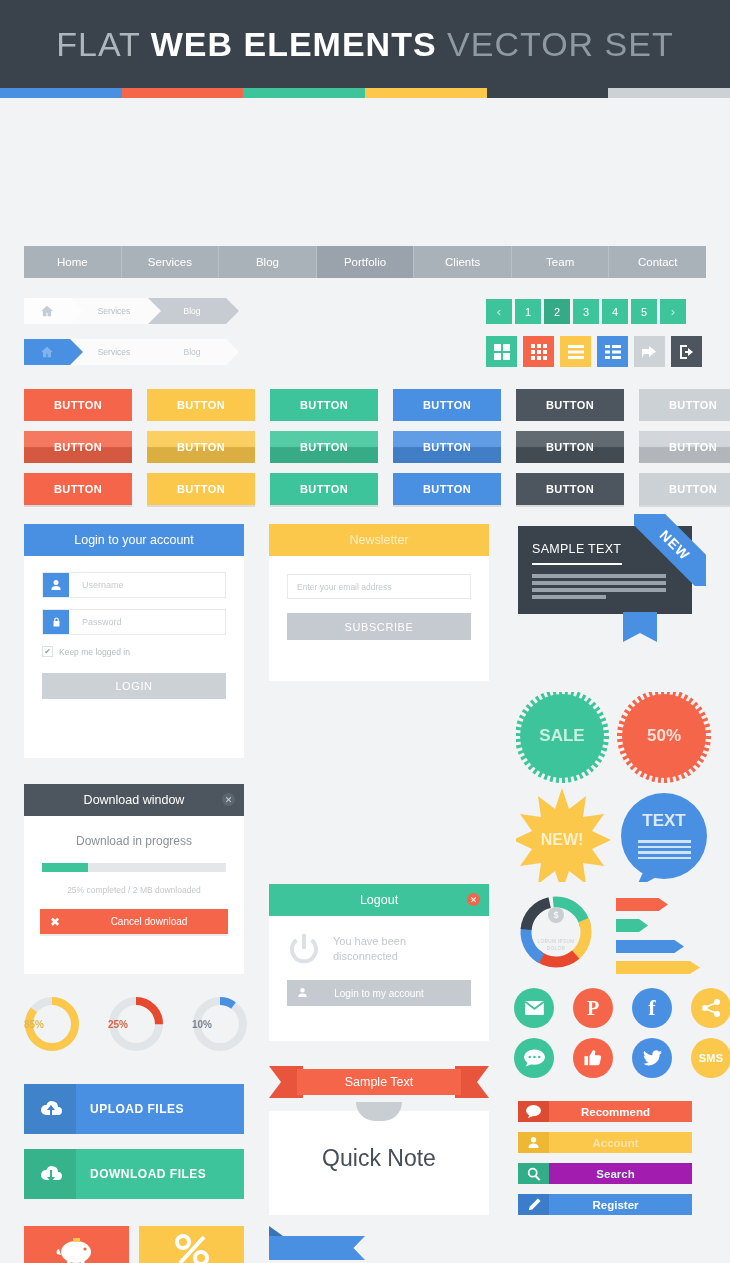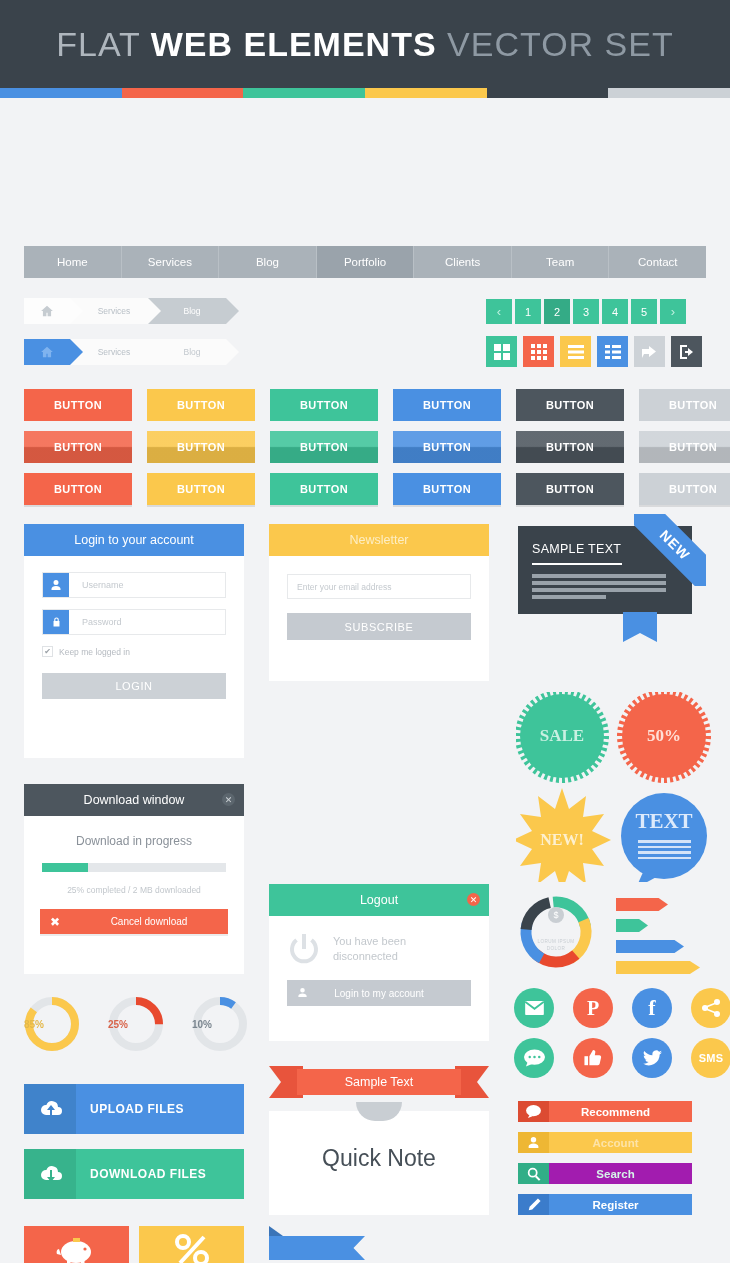--- a/index.html
+++ b/index.html
@@ -185,21 +185,21 @@
   .st-lines i.s { width:74px; }
   .st-corner { position:absolute; right:-14px; top:-12px; width:72px; height:72px; overflow:hidden; }
   .st-band { position:absolute; width:110px; height:30px; background:#4a90e2; transform:rotate(45deg);
      left:-14px; top:16px; display:flex;align-items:center;justify-content:center; }
   .st-band span { color:#fff; font-weight:bold; font-size:14px; letter-spacing:1px; }
   .st-tail { position:absolute; left:105px; bottom:-28px; width:34px; height:30px; background:#4a90e2;
      clip-path:polygon(0 0,100% 0,100% 100%,50% 70%,0 100%); }
 
   .badges { position:absolute; left:516px; top:594px; }
   .badge { position:absolute; display:flex;align-items:center;justify-content:center;
-     color:#fff; font-weight:bold;font-family:Liberation Serif, serif; }
+     color:#fff; font-weight:bold; }
 
   .social { position:absolute; left:514px; top:890px; display:grid;
      grid-template-columns:repeat(4,49px); gap:10px; }
   .soc { width:40px;height:40px;border-radius:50%; display:flex;align-items:center;justify-content:center;
      color:#fff; font-weight:bold; }
   .s-green{background:#3ec49a;} .s-red{background:#f4654a;} .s-blue{background:#4a90e2;} .s-yellow{background:#fbc84c;}
 
   .menulist { position:absolute; left:518px; top:1003px; width:174px; }
   .ml { height:21px; display:flex; align-items:center; margin-bottom:10px; }
   .ml .mi { width:31px; height:100%; display:flex;align-items:center;justify-content:center; color:#fff; font-size:13px;}
@@ -566,21 +566,21 @@
     </g>
     <polygon fill="#fbc84c" points="46,96 53,117 70,104 67,125 88,122 76,139 95,148 76,157 88,174 67,171 70,192 53,179 46,200 39,179 22,192 25,171 4,174 16,157 -3,148 16,139 4,122 25,125 22,104 39,117"></polygon>
     <g>
       <circle cx="148" cy="144" r="43" fill="#4a90e2"></circle>
       <polygon fill="#4a90e2" points="128,178 120,196 146,182"></polygon>
     </g>
   </svg>
   <div class="badge" style="left:4px;top:2px;width:84px;height:84px;font-size:17px;color:#c9f0e2">SALE</div>
   <div class="badge" style="left:106px;top:2px;width:84px;height:84px;font-size:17px;color:#ffe0d8">50%</div>
   <div class="badge" style="left:4px;top:110px;width:84px;height:76px;font-size:16px;color:#fdf0cf">NEW!</div>
-  <div class="badge" style="left:106px;top:112px;width:84px;height:34px;font-size:21px;color:#ddeafb">TEXT</div>
+  <div class="badge" style="left:106px;top:112px;width:84px;height:34px;font-size:17px;color:#ddeafb">TEXT</div>
   <div style="position:absolute;left:122px;top:148px;width:53px">
     <div style="height:2.5px;background:#d2e3f8;margin-bottom:3px"></div>
     <div style="height:2.5px;background:#d2e3f8;margin-bottom:3px"></div>
     <div style="height:2.5px;background:#d2e3f8;margin-bottom:3px"></div>
     <div style="height:2.5px;background:#d2e3f8;margin-bottom:3px"></div>
   </div>
 </div>
 
 <div class="chartwrap">
   <svg width="84" height="84" viewBox="0 0 84 84">

